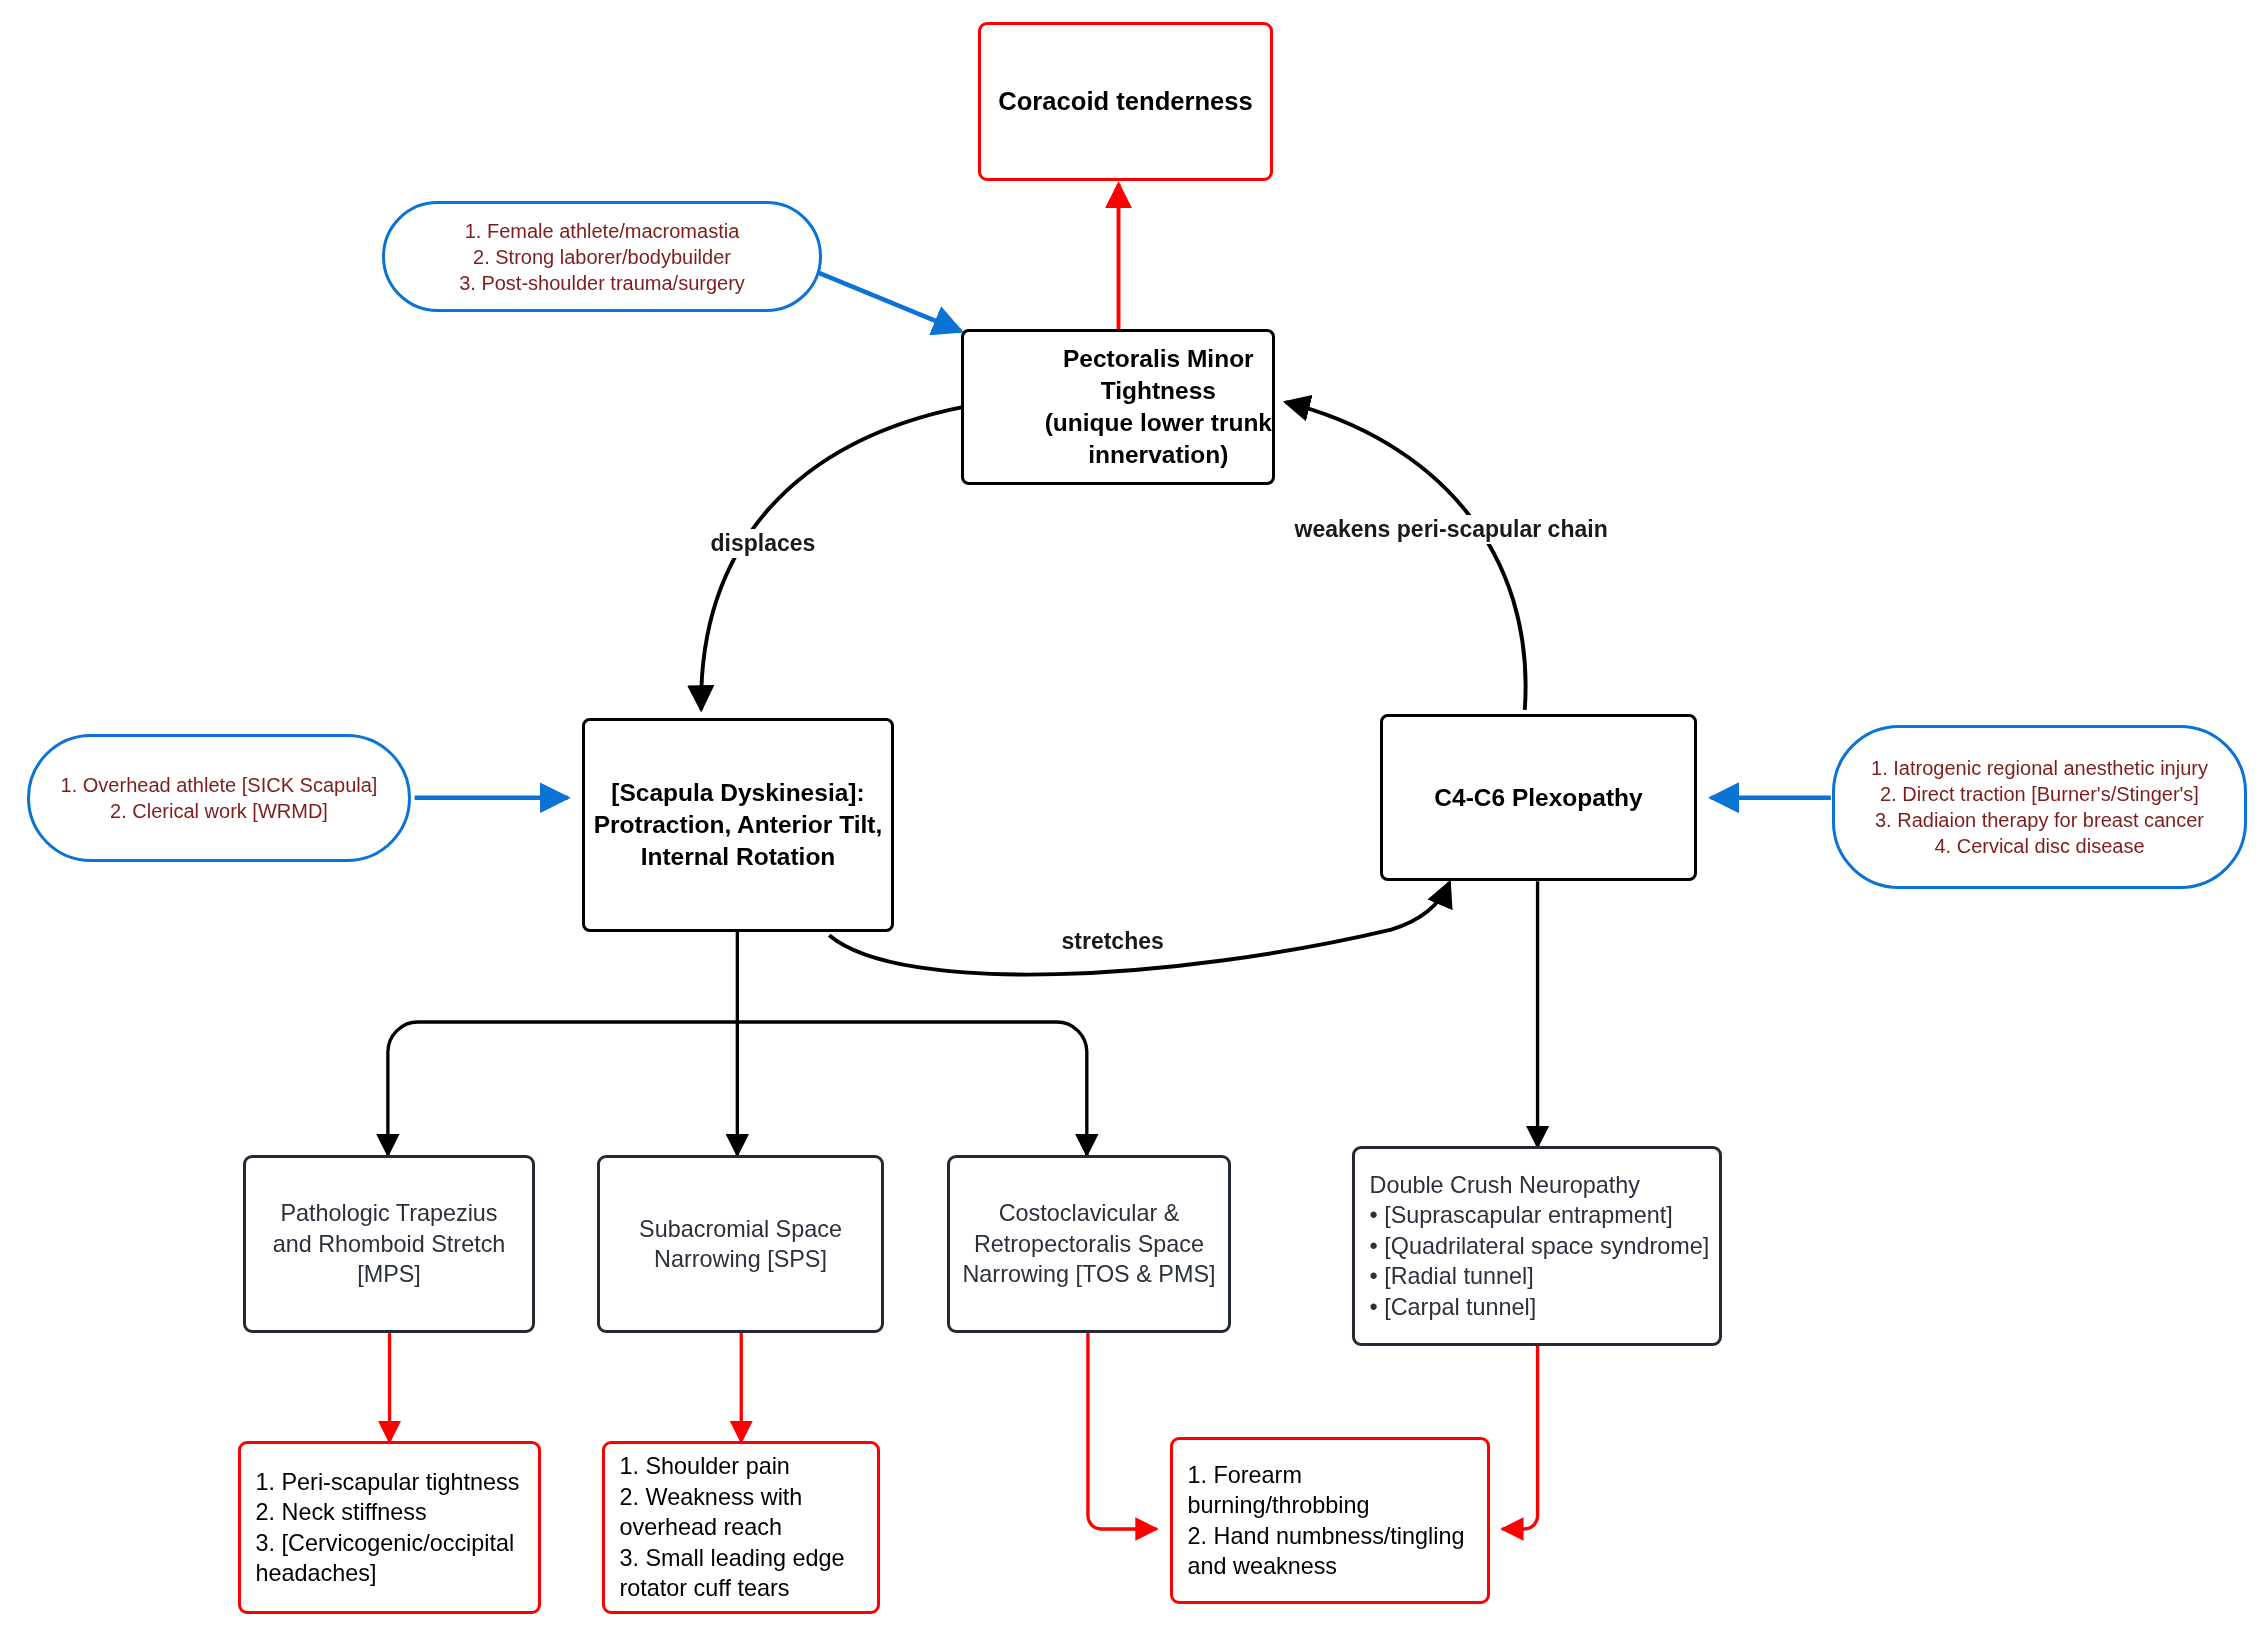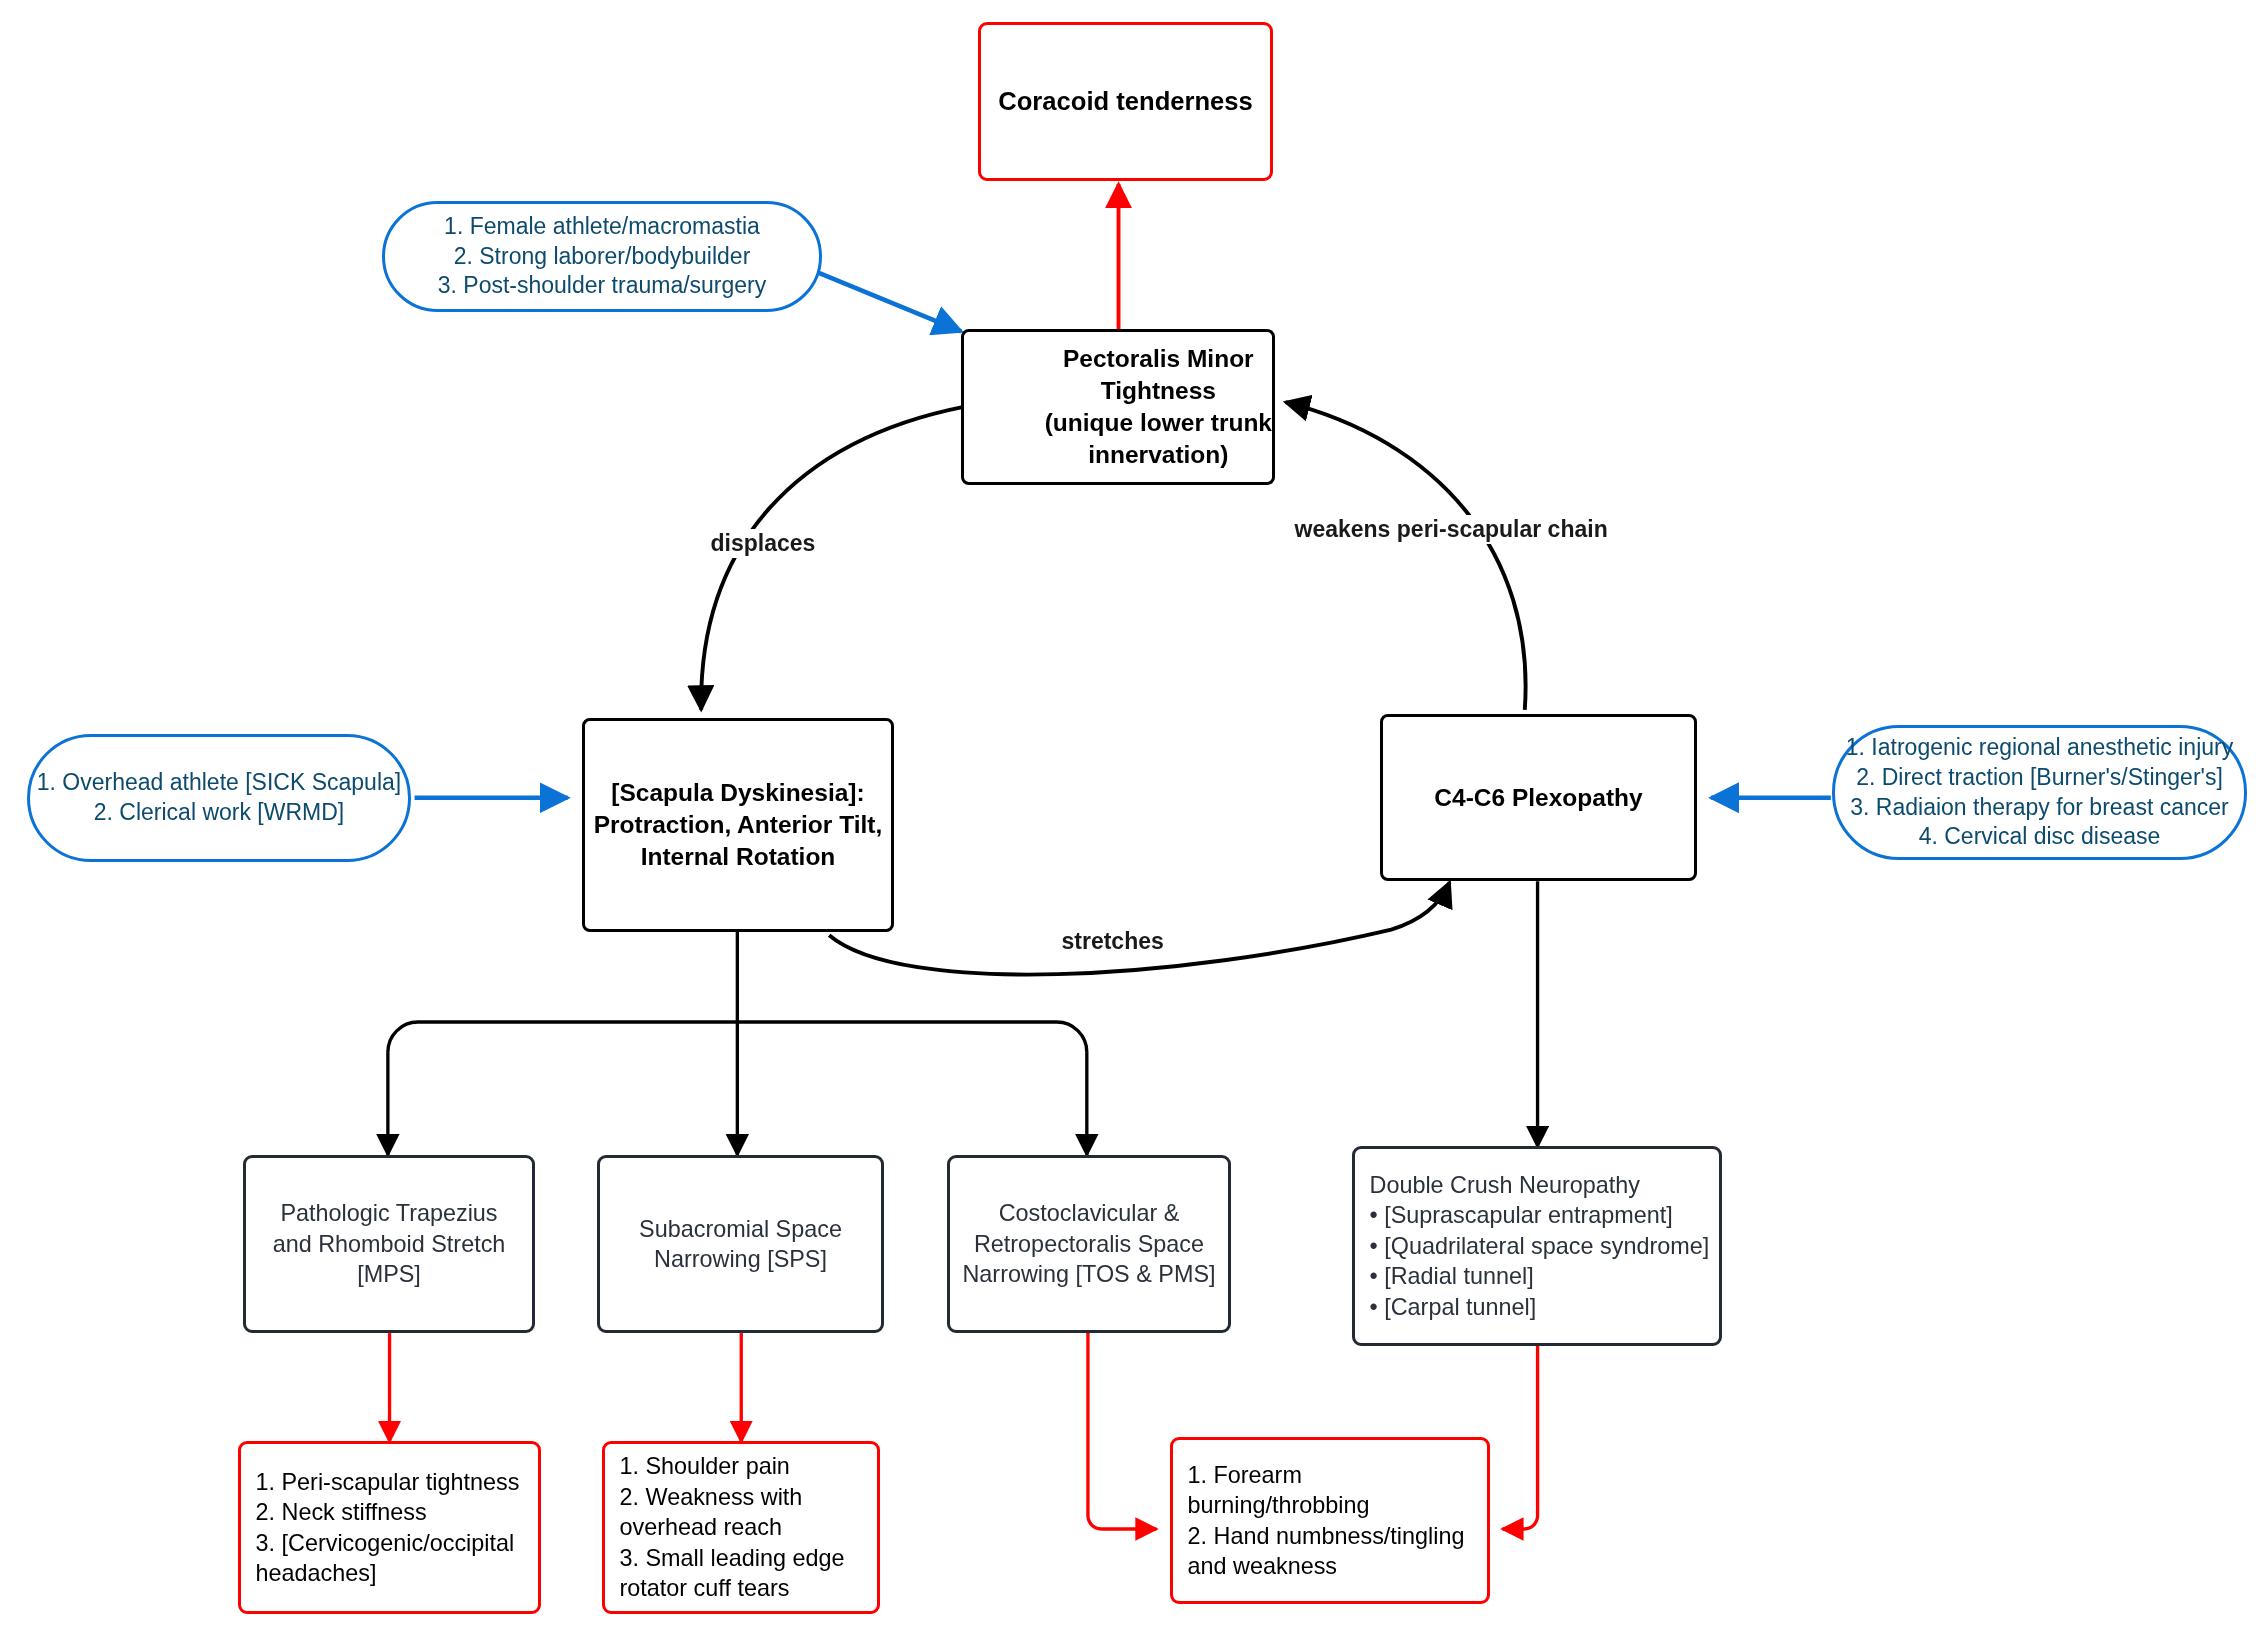--- a/index.html
+++ b/index.html
@@ -72,23 +72,23 @@
     text-align: left;
   }
   .box-red .txt { padding-left: 14.5px; }
   .box-red.center { justify-content: center; text-align: center; font-weight: bold; font-size: 25.6px; }
   .box-red.center .txt { padding-left: 0; }
 
   
   .box-blue {
     border: 3.3px solid #0b72d6;
     border-radius: 67px;
-    color: #0c4a6e;
+    color: #7f1d1d;
     font-weight: normal;
-    font-size: 23px;
+    font-size: 20px;
     text-align: center;
   }
 
   
   .edge-label {
     position: absolute;
     color: #1a1a1a;
     font-weight: bold;
     font-size: 23px;
     background: #ffffff;
@@ -172,21 +172,21 @@
   <div class="node box-black" style="left:582px; top:718px; width:312px; height:214px;">
     <span class="txt">[Scapula Dyskinesia]:
 Protraction,  Anterior Tilt,
 Internal Rotation</span>
   </div>
 
   <div class="node box-black" style="left:1380px; top:714px; width:317px; height:167px;">
     <span class="txt">C4-C6 Plexopathy</span>
   </div>
 
-  <div class="node box-blue" style="left:1832px; top:725px; width:415px; height:135px;">
+  <div class="node box-blue" style="left:1832px; top:725px; width:415px; height:164px;">
     <span class="txt">1.  Iatrogenic regional anesthetic injury
 2.  Direct traction [Burner's/Stinger's]
 3.  Radiaion therapy for breast cancer
 4.  Cervical disc disease</span>
   </div>
 
   <div class="node box-navy" style="left:243px; top:1155px; width:292px; height:178px;">
     <span class="txt">Pathologic Trapezius
 and Rhomboid Stretch
 [MPS]</span>

